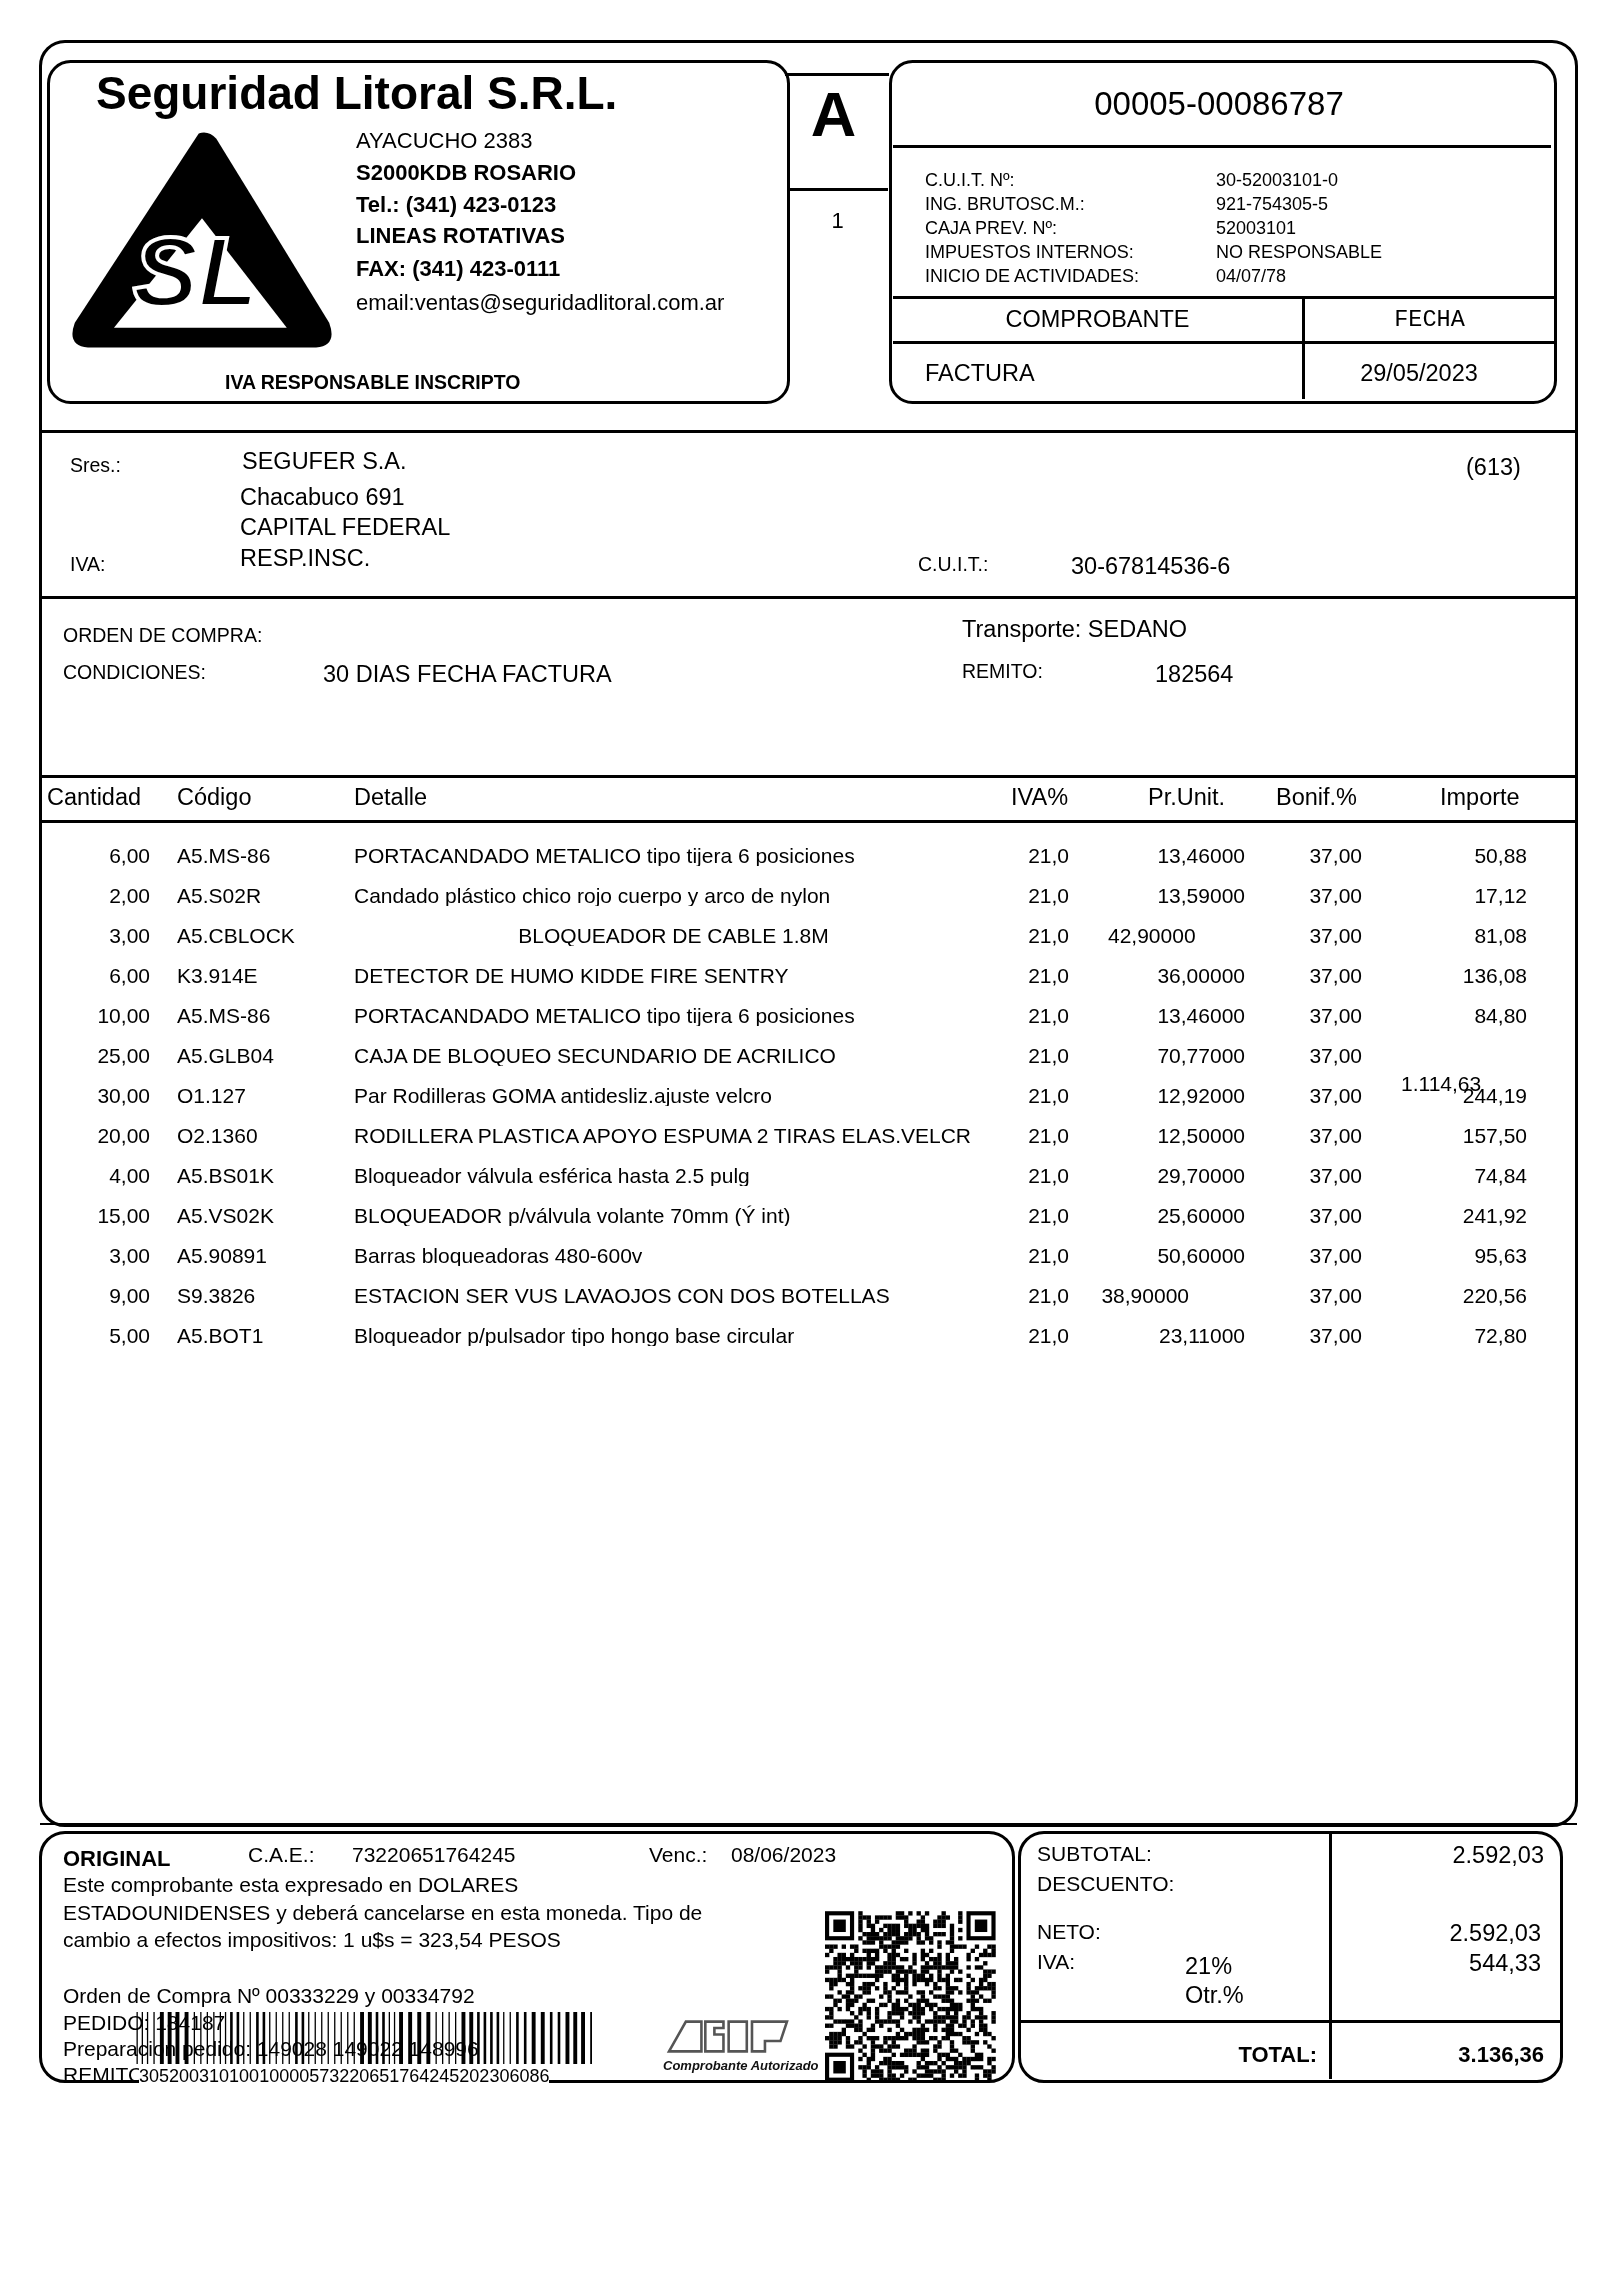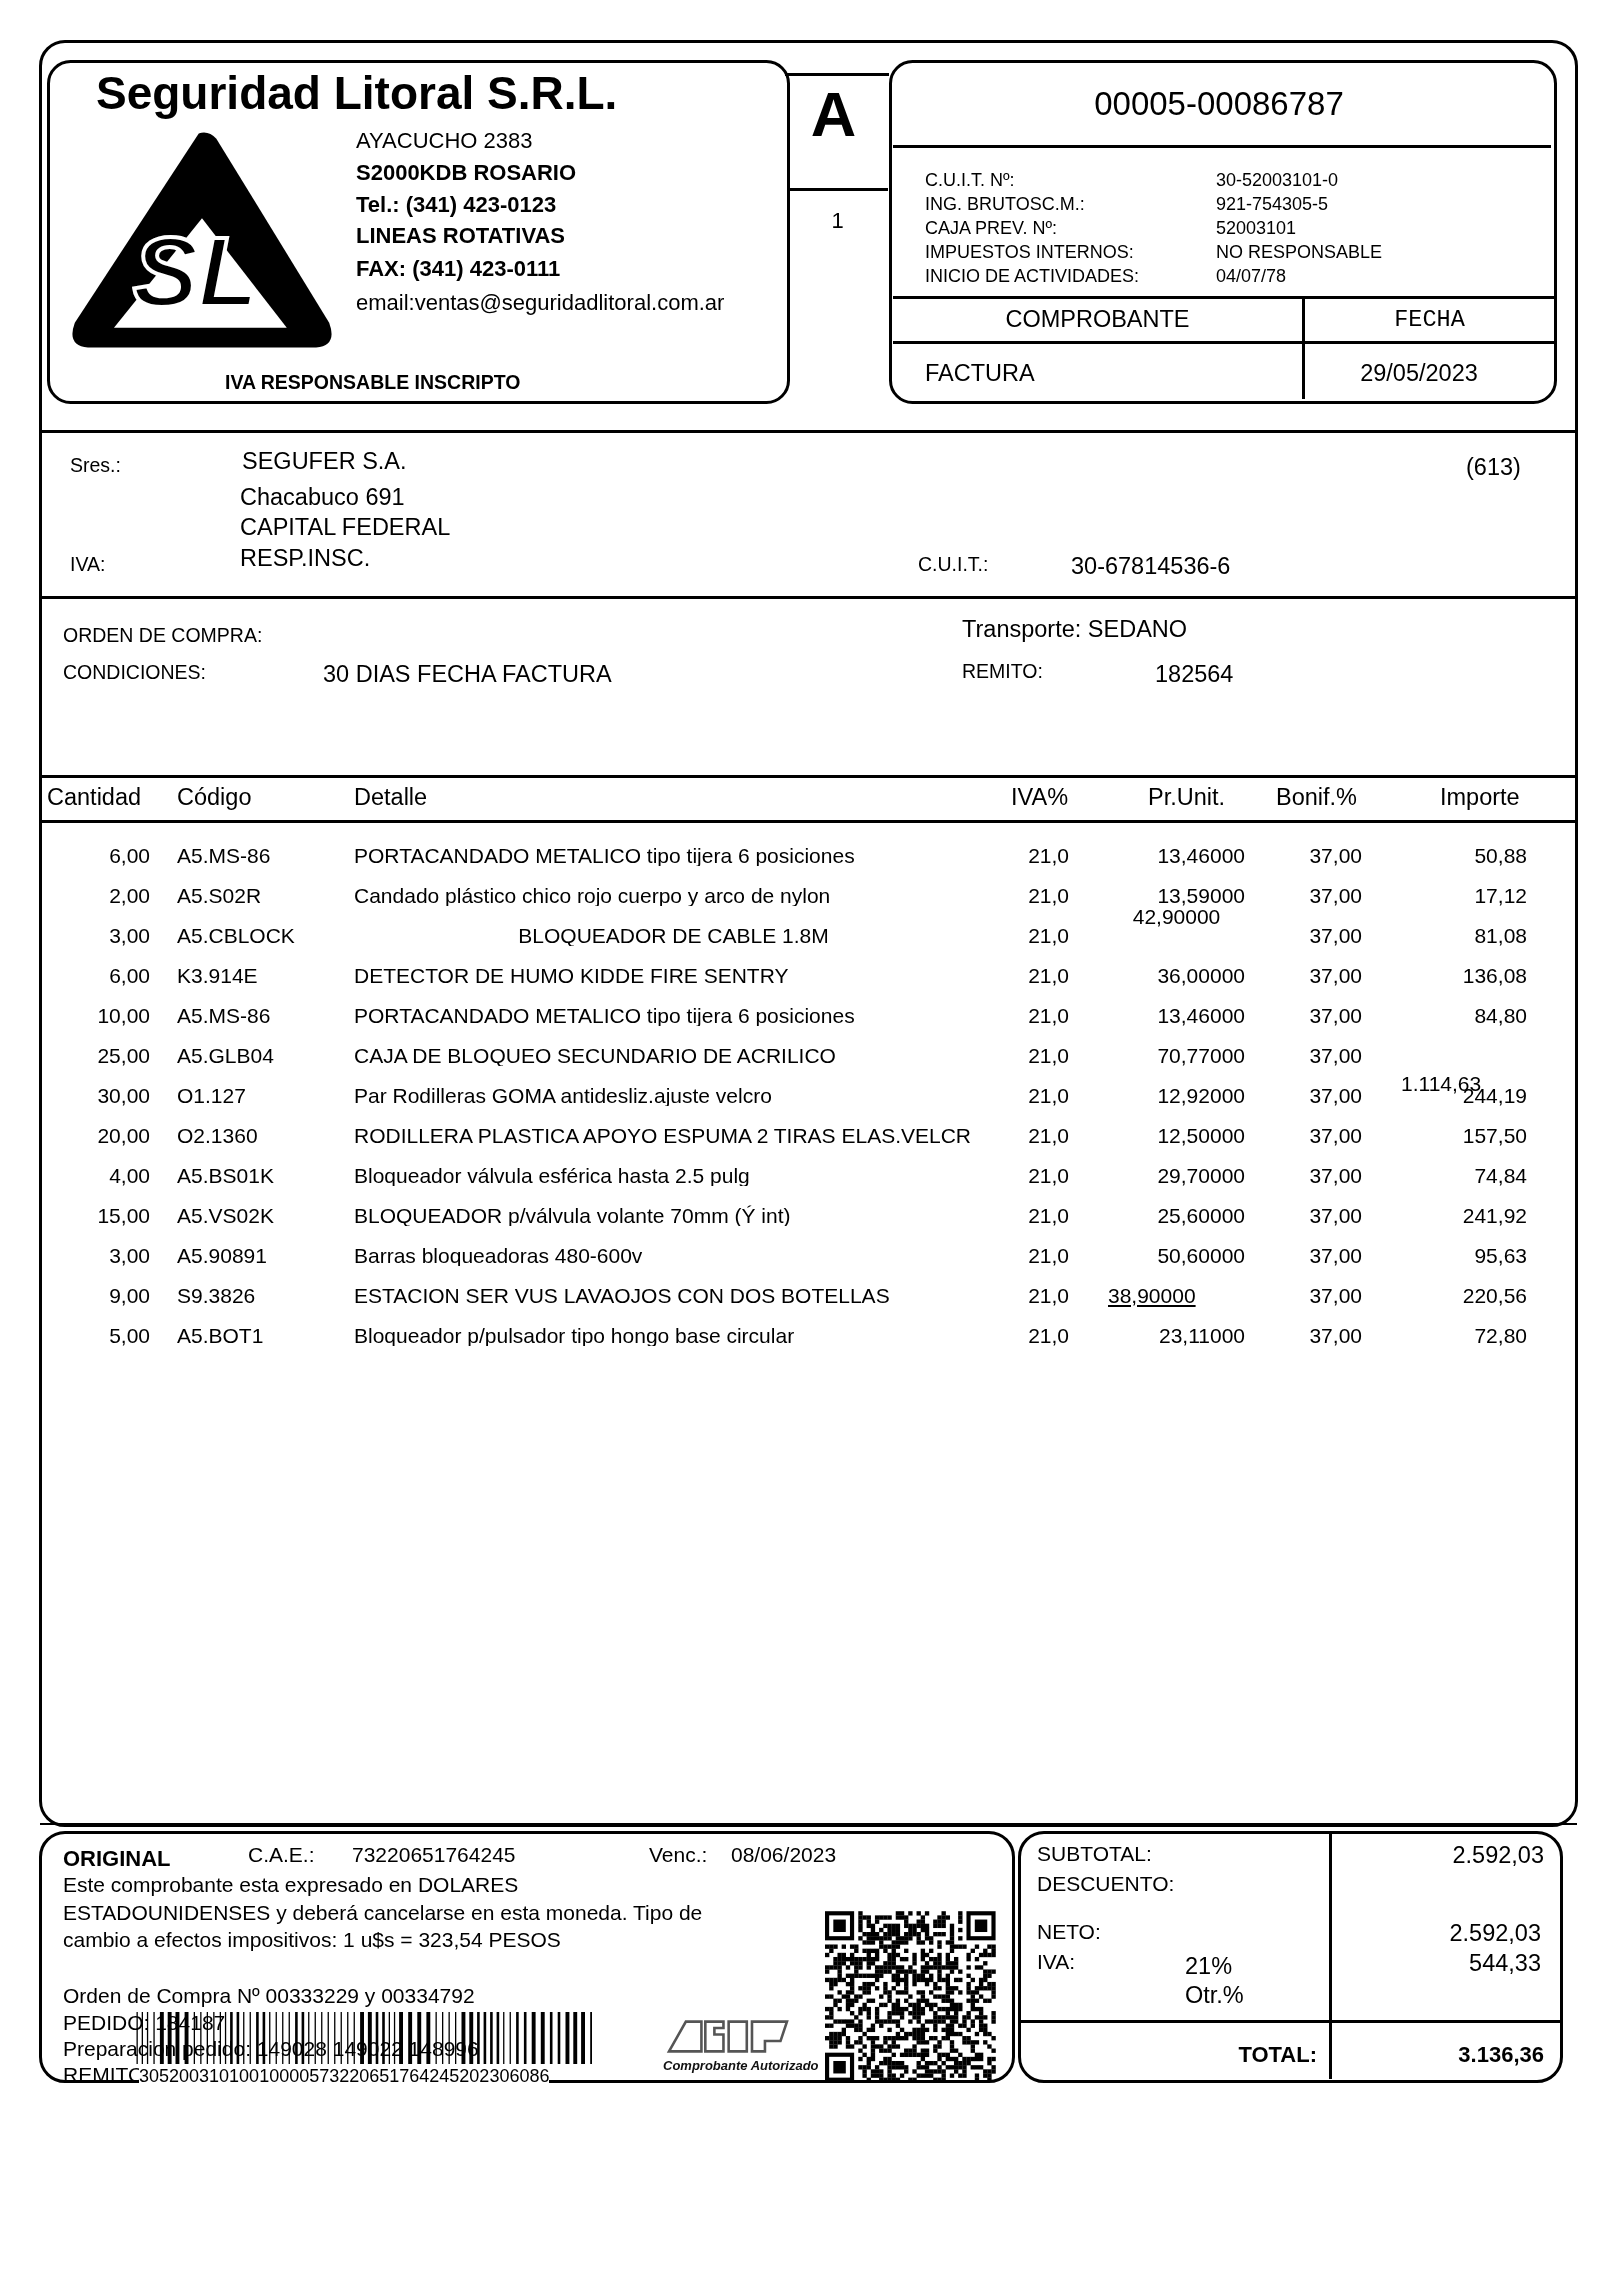--- a/index.html
+++ b/index.html
@@ -110,21 +110,21 @@
       <div class="t" style="left: 1004px; top: 885px; width: 65px; text-align: right; font-size: 21px;">21,0</div>
       <div class="t" style="left: 1108px; top: 885px; width: 137px; text-align: right; font-size: 21px;">13,59000</div>
       <div class="t" style="left: 1271px; top: 885px; width: 91px; text-align: right; font-size: 21px;">37,00</div>
       <div class="t" style="left: 1401px; top: 885px; width: 126px; text-align: right; font-size: 21px;">17,12</div>
     </div>
     <div>
       <div class="t" style="left: 72px; top: 925px; width: 78px; text-align: right; font-size: 21px;">3,00</div>
       <div class="t" style="left: 177px; top: 925px; width: 169px; text-align: left; font-size: 21px;">A5.CBLOCK</div>
       <div class="t" style="left: 354px; top: 925px; width: 639px; text-align: center; font-size: 21px; overflow: hidden;">BLOQUEADOR DE CABLE 1.8M</div>
       <div class="t" style="left: 1004px; top: 925px; width: 65px; text-align: right; font-size: 21px;">21,0</div>
-      <div class="t" style="left: 1108px; top: 906px; width: 137px; text-align: center; font-size: 21px;">42,90000</div>
+      <div class="t" style="left: 1108px; top: 925px; width: 137px; text-align: left; font-size: 21px;">42,90000</div>
       <div class="t" style="left: 1271px; top: 925px; width: 91px; text-align: right; font-size: 21px;">37,00</div>
       <div class="t" style="left: 1401px; top: 925px; width: 126px; text-align: right; font-size: 21px;">81,08</div>
     </div>
     <div>
       <div class="t" style="left: 72px; top: 965px; width: 78px; text-align: right; font-size: 21px;">6,00</div>
       <div class="t" style="left: 177px; top: 965px; width: 169px; text-align: left; font-size: 21px;">K3.914E</div>
       <div class="t" style="left: 354px; top: 965px; width: 639px; text-align: left; font-size: 21px; overflow: hidden;">DETECTOR DE HUMO KIDDE FIRE SENTRY</div>
       <div class="t" style="left: 1004px; top: 965px; width: 65px; text-align: right; font-size: 21px;">21,0</div>
       <div class="t" style="left: 1108px; top: 965px; width: 137px; text-align: right; font-size: 21px;">36,00000</div>
       <div class="t" style="left: 1271px; top: 965px; width: 91px; text-align: right; font-size: 21px;">37,00</div>
@@ -191,21 +191,21 @@
       <div class="t" style="left: 1004px; top: 1245px; width: 65px; text-align: right; font-size: 21px;">21,0</div>
       <div class="t" style="left: 1108px; top: 1245px; width: 137px; text-align: right; font-size: 21px;">50,60000</div>
       <div class="t" style="left: 1271px; top: 1245px; width: 91px; text-align: right; font-size: 21px;">37,00</div>
       <div class="t" style="left: 1401px; top: 1245px; width: 126px; text-align: right; font-size: 21px;">95,63</div>
     </div>
     <div>
       <div class="t" style="left: 72px; top: 1285px; width: 78px; text-align: right; font-size: 21px;">9,00</div>
       <div class="t" style="left: 177px; top: 1285px; width: 169px; text-align: left; font-size: 21px;">S9.3826</div>
       <div class="t" style="left: 354px; top: 1285px; width: 639px; text-align: left; font-size: 21px; overflow: hidden;">ESTACION SER VUS LAVAOJOS CON DOS BOTELLAS</div>
       <div class="t" style="left: 1004px; top: 1285px; width: 65px; text-align: right; font-size: 21px;">21,0</div>
-      <div class="t" style="left: 1108px; top: 1285px; width: 137px; text-align: left; font-size: 21px; text-decoration: underline;">38,90000</div>
+      <div class="t" style="left: 1052px; top: 1285px; width: 137px; text-align: right; font-size: 21px;">38,90000</div>
       <div class="t" style="left: 1271px; top: 1285px; width: 91px; text-align: right; font-size: 21px;">37,00</div>
       <div class="t" style="left: 1401px; top: 1285px; width: 126px; text-align: right; font-size: 21px;">220,56</div>
     </div>
     <div>
       <div class="t" style="left: 72px; top: 1325px; width: 78px; text-align: right; font-size: 21px;">5,00</div>
       <div class="t" style="left: 177px; top: 1325px; width: 169px; text-align: left; font-size: 21px;">A5.BOT1</div>
       <div class="t" style="left: 354px; top: 1325px; width: 639px; text-align: left; font-size: 21px; overflow: hidden;">Bloqueador p/pulsador tipo hongo base circular</div>
       <div class="t" style="left: 1004px; top: 1325px; width: 65px; text-align: right; font-size: 21px;">21,0</div>
       <div class="t" style="left: 1108px; top: 1325px; width: 137px; text-align: right; font-size: 21px;">23,11000</div>
       <div class="t" style="left: 1271px; top: 1325px; width: 91px; text-align: right; font-size: 21px;">37,00</div>

